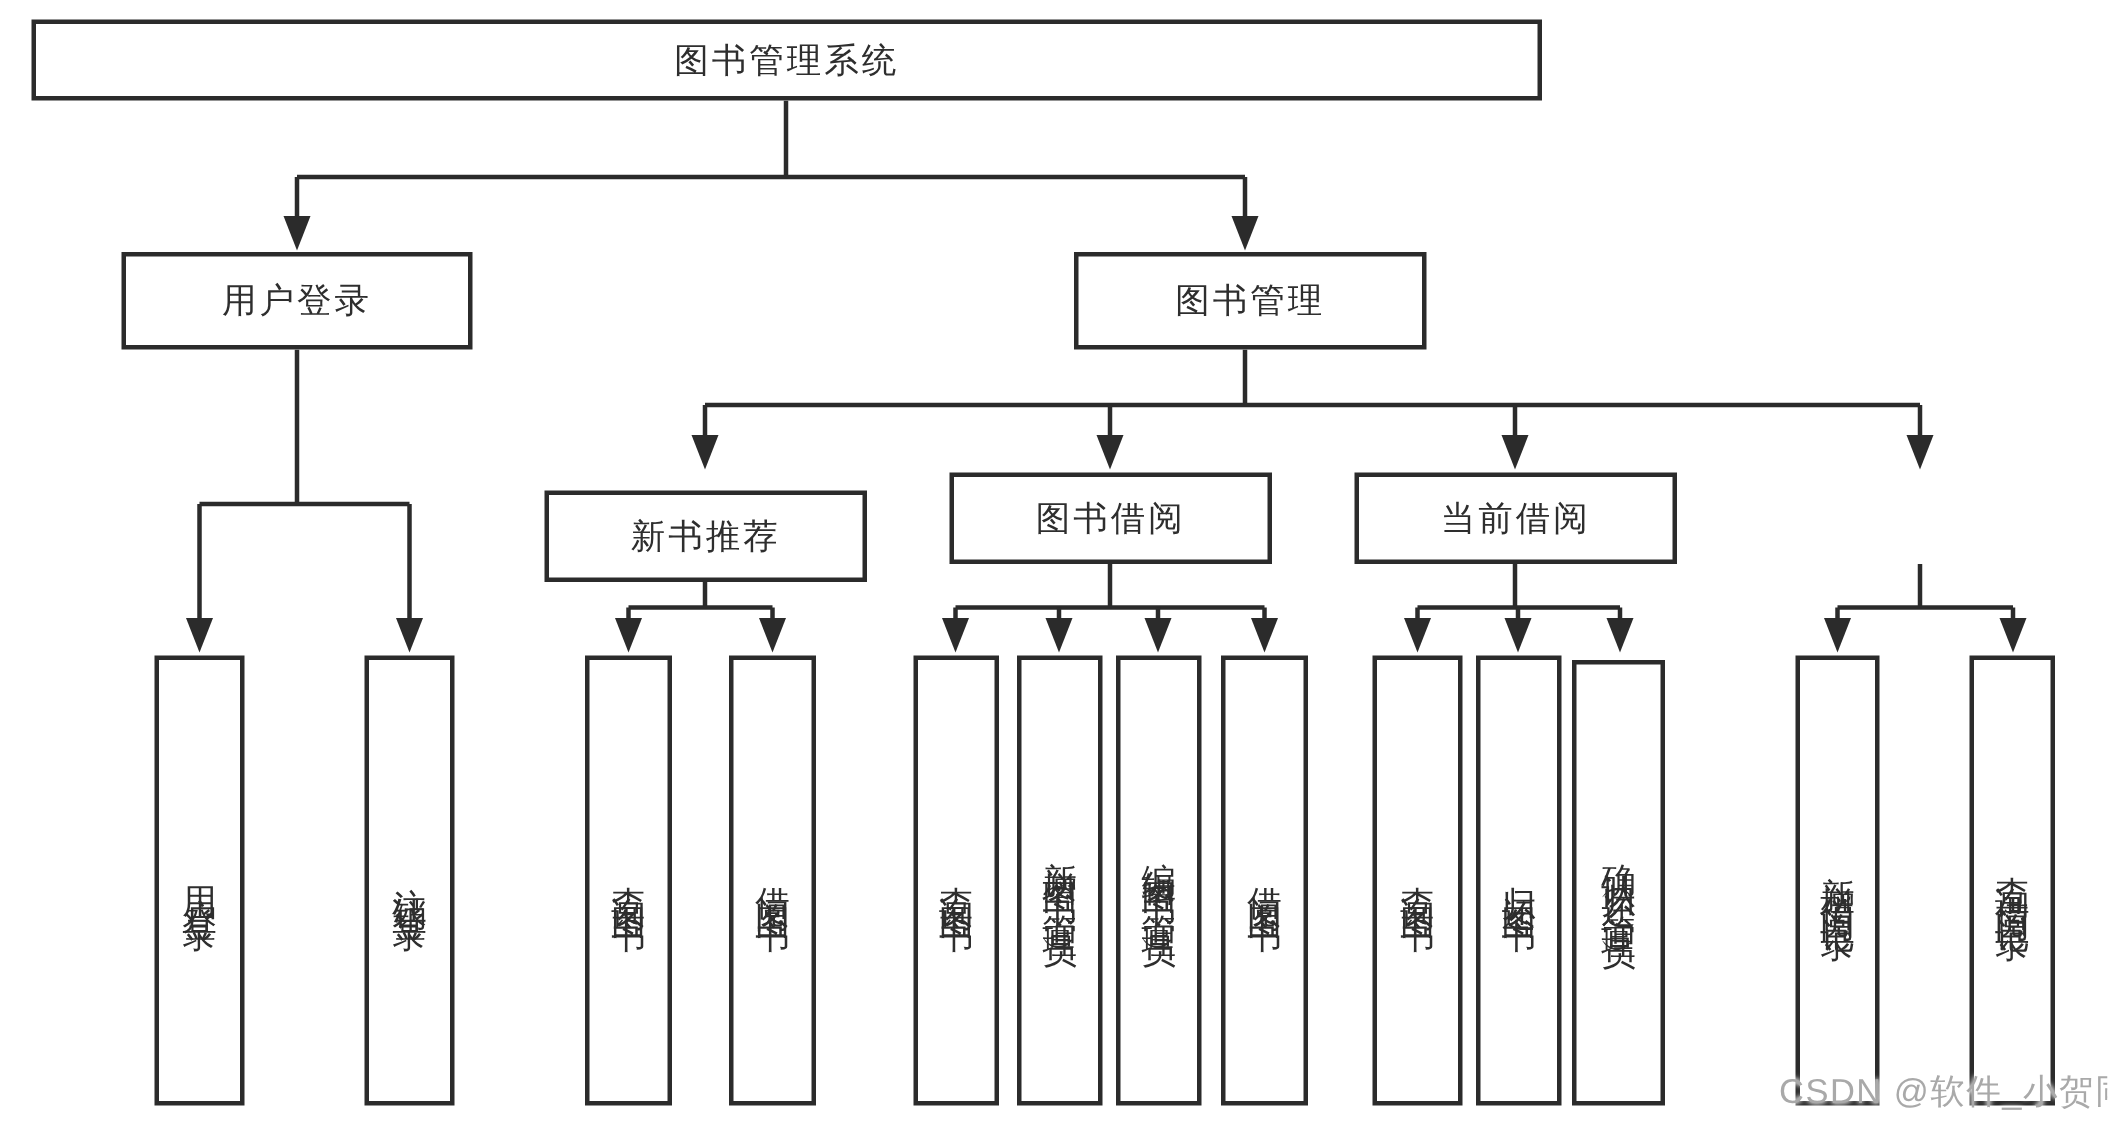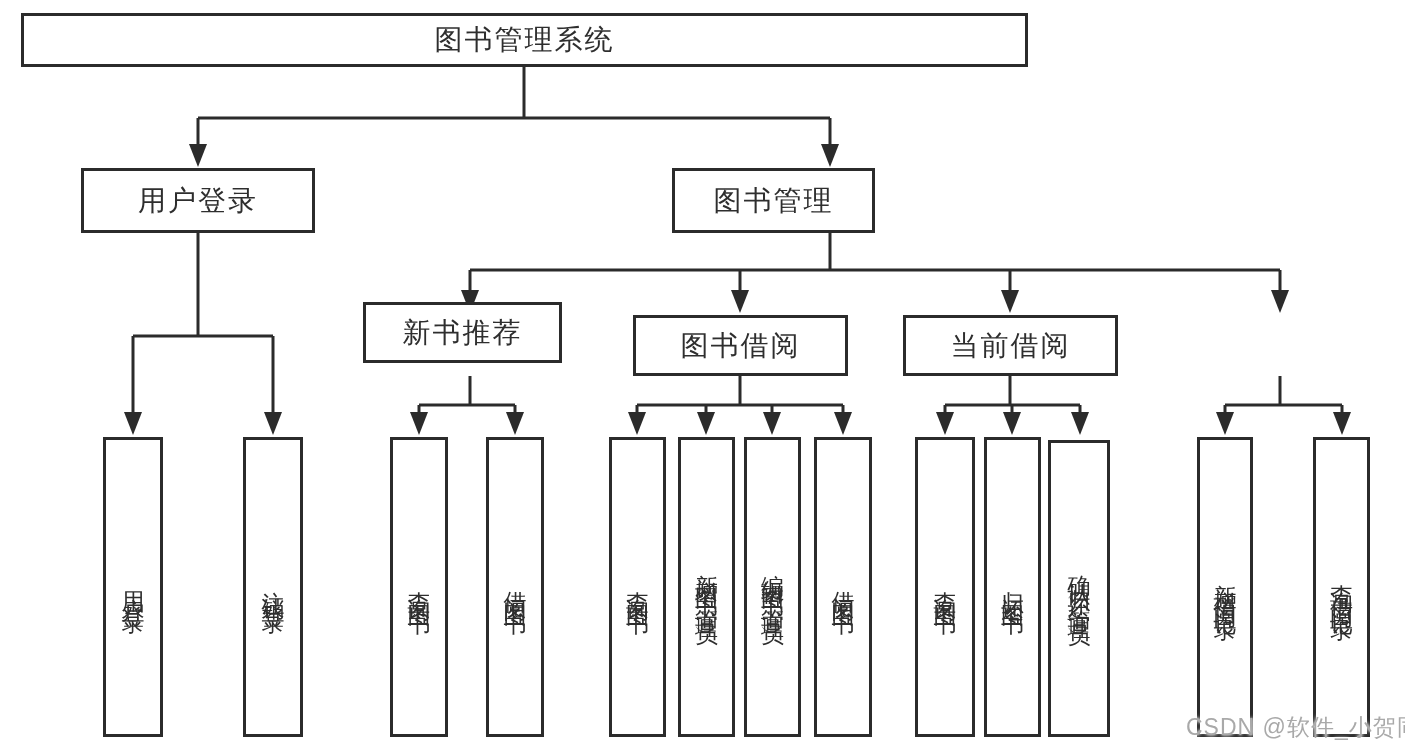--- a/index.html
+++ b/index.html
@@ -10,21 +10,21 @@
     font-family:"Liberation Sans","DejaVu Sans",sans-serif;
     overflow:hidden;
   }
   #wires{position:absolute;left:0;top:0;width:1405px;height:747px;}
   .hbox{
     position:absolute;
     box-sizing:border-box;
     background:#ffffff;
     border:3px solid #2b2b2b;
     display:flex;align-items:center;justify-content:center;
-    font-size:28px;letter-spacing:2px;color:#2e2e2e;
+    font-size:23px;letter-spacing:2px;color:#2e2e2e;
     z-index:2;
   }
   .vbox{
     position:absolute;
     box-sizing:border-box;
     background:#ffffff;
     border:3px solid #2b2b2b;
     writing-mode:vertical-rl;
     text-orientation:mixed;
     display:flex;align-items:center;justify-content:center;
@@ -108,23 +108,23 @@
     <line class="stroke" x1="1225" y1="405" x2="1342" y2="405"></line>
     <line class="stroke" x1="1225" y1="405" x2="1225" y2="416"></line>
     <polygon class="head" points="1216,412 1234,412 1225,435"></polygon>
     <line class="stroke" x1="1342" y1="405" x2="1342" y2="416"></line>
     <polygon class="head" points="1333,412 1351,412 1342,435"></polygon>
   </svg>
 
   <div class="hbox" style="left:21px;top:13px;width:1007px;height:54px">图书管理系统</div>
 
   <div class="hbox" style="left:81px;top:168px;width:234px;height:65px">用户登录</div>
-  <div class="hbox" style="left:672px;top:168px;width:203px;height:65px">图书管理</div>
+  <div class="hbox" style="left:716px;top:168px;width:235px;height:65px">图书管理</div>
 
-  <div class="hbox" style="left:363px;top:302px;width:199px;height:61px">新书推荐</div>
+  <div class="hbox" style="left:363px;top:327px;width:215px;height:61px">新书推荐</div>
   <div class="hbox" style="left:633px;top:315px;width:215px;height:61px">图书借阅</div>
   <div class="hbox" style="left:903px;top:315px;width:215px;height:61px">当前借阅</div>
 
   <div class="vbox" style="left:103px;top:437px;width:60px;height:300px">用户登录</div>
   <div class="vbox" style="left:243px;top:437px;width:60px;height:300px">注销登录</div>
 
   <div class="vbox" style="left:390px;top:437px;width:58px;height:300px">查询图书</div>
   <div class="vbox" style="left:486px;top:437px;width:58px;height:300px">借阅图书</div>
 
   <div class="vbox" style="left:609px;top:437px;width:57px;height:300px">查询图书</div>

